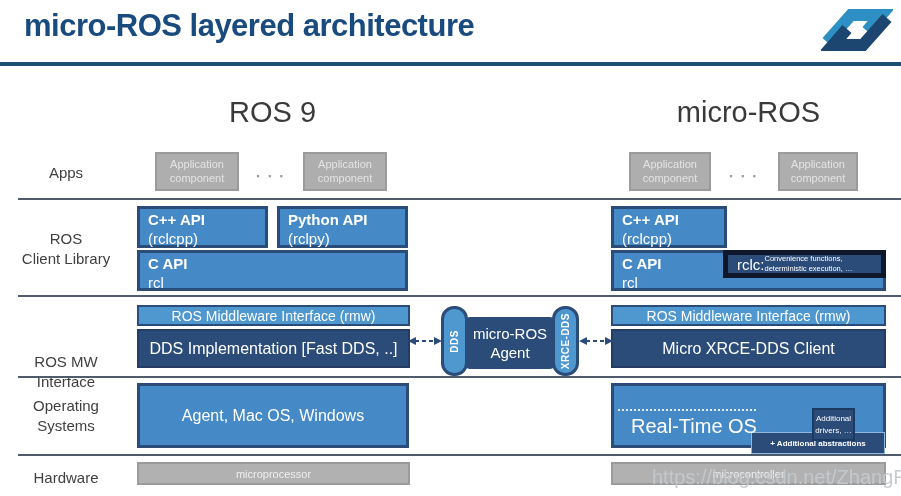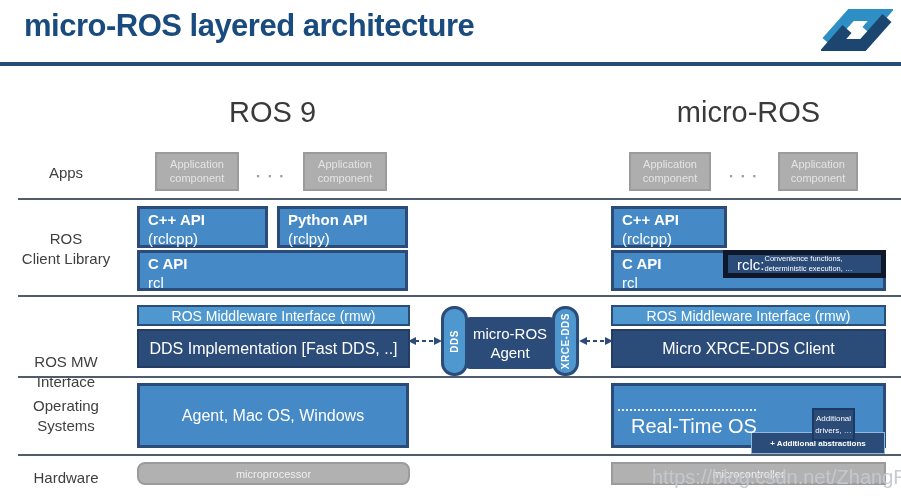--- a/index.html
+++ b/index.html
@@ -191,18 +191,18 @@
   <div class="osr">
     <div class="posix-dots"></div>
     <div class="abstr">+ Additional abstractions</div>
     <div class="rtos">Real-Time OS</div>
     <div class="drivers">
       <span>Additional</span>
       <span>drivers, …</span>
     </div>
   </div>
 
-  <div class="hwbox" style="left:137px; top:462px; width:273px; height:23px;border-radius:8px;">microprocessor</div>
+  <div class="hwbox" style="left:137px; top:462px; width:273px; height:23px;">microprocessor</div>
   <div class="hwbox" style="left:611px; top:462px; width:275px; height:23px;">microcontroller</div>
 
   <div class="watermark">https://blog.csdn.net/ZhangRelay</div>
 
 </div>
 
 </body></html>

